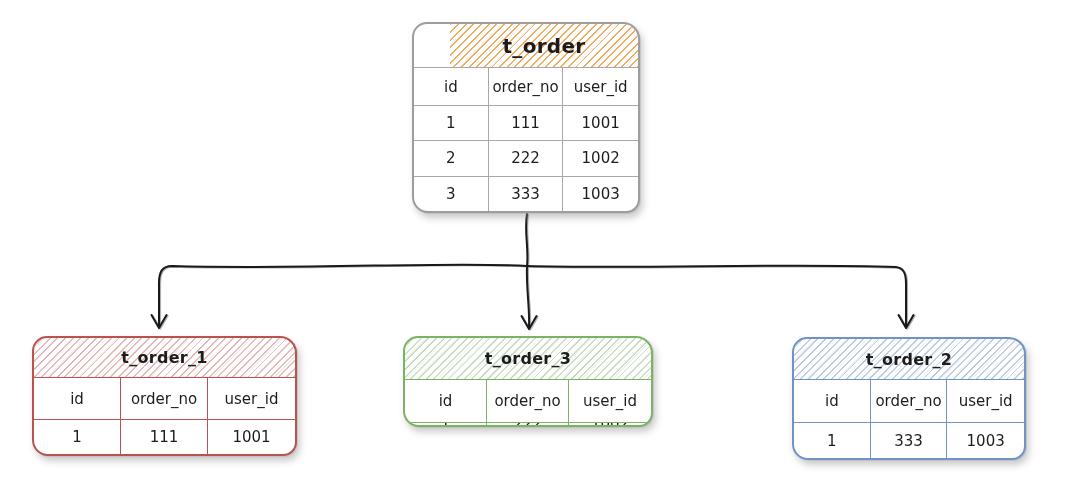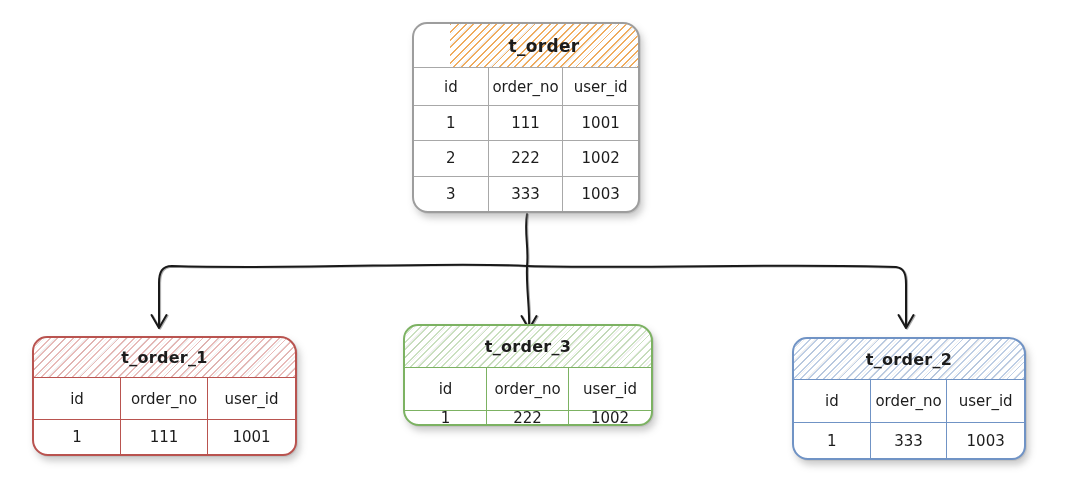--- a/index.html
+++ b/index.html
@@ -29,24 +29,24 @@
   .cr{border-right:1.6px solid var(--line);}
   .hdr{font-size:15px;}
 
   .tbl--gray {--line:#9d9d9d;--hatch:rgba(238,158,66,.85);}
   .tbl--gray .cell{border-color:#a8a8a8;}
   .tbl--red  {--line:#b9534f;--hatch:rgba(197,86,81,.40);}
   .tbl--green{--line:#7cb262;--hatch:rgba(124,178,98,.40);}
   .tbl--blue {--line:#7093c5;--hatch:rgba(112,147,197,.45);}
 
   .tbl--root  {left:412px;top:22px;width:228px;height:191px;grid-template-rows:43px 38px 1fr 1fr 1fr;}
-  .tbl--root .tbl__title{font-size:17px;margin-left:36px;}
+  .tbl--root .tbl__title{font-size:20px;margin-left:36px;}
   .tbl--shard .tbl__title{font-size:16px;}
   .tbl--s1{left:32px; top:336px;width:265px;height:120px;grid-template-rows:39px 42px 1fr;}
-  .tbl--s3{left:403px;top:324px;width:250px;height:102px;grid-template-rows:41px 43px 1fr;}
+  .tbl--s3{left:403px;top:336px;width:250px;height:91px;grid-template-rows:41px 43px 1fr;}
   .tbl--s2{left:792px;top:337px;width:234px;height:123px;grid-template-rows:40px 43px 1fr;}
 </style>
 </head>
 <body>
 
 <div class="canvas">
 
   <svg class="arrows" width="1080" height="488" viewBox="0 0 1080 488">
     <g id="conn" fill="none" stroke="#1a1a1a" stroke-width="2" stroke-linecap="round" stroke-linejoin="round">
       <path d="M527 214 C524 231 529 249 527 266"></path>

